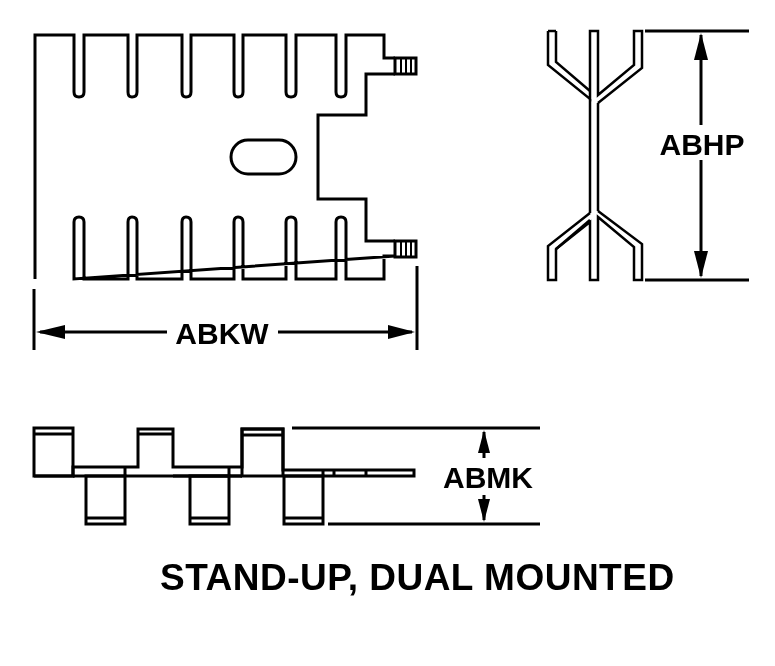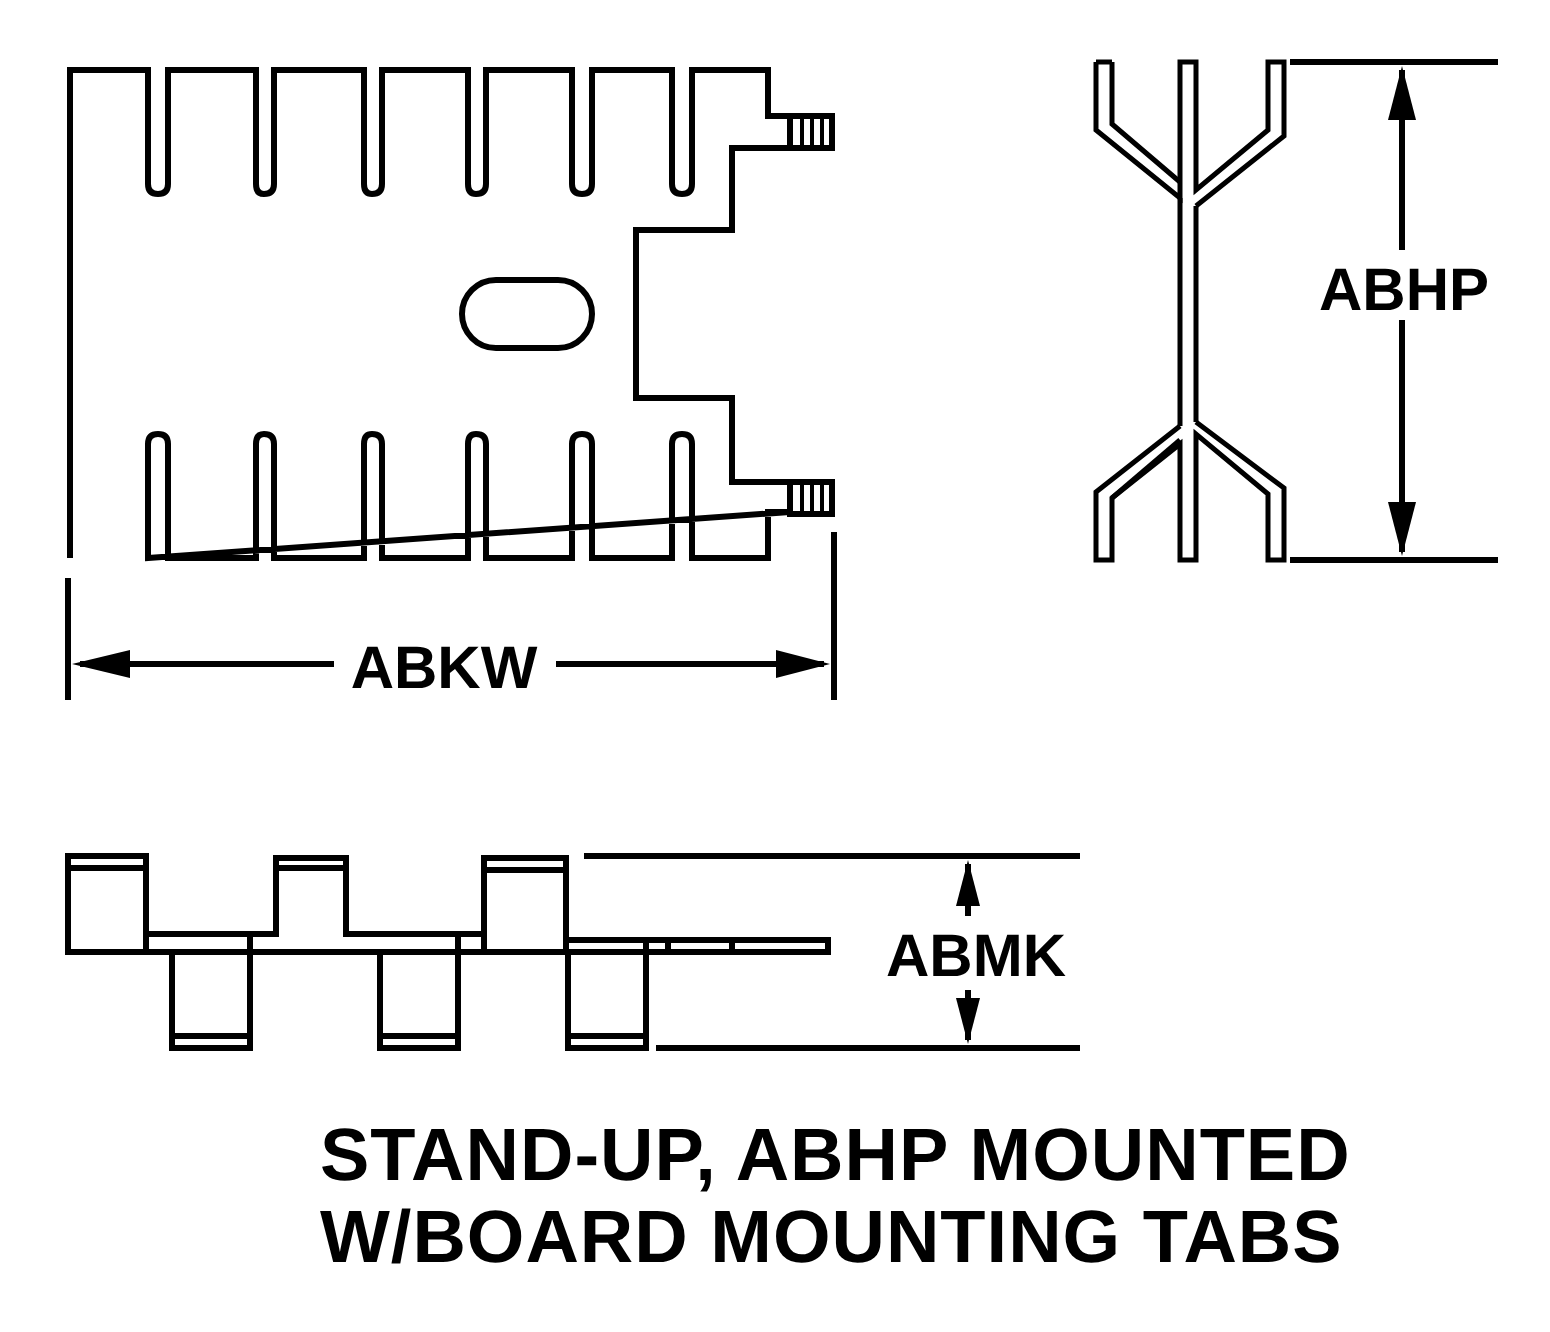--- a/index.html
+++ b/index.html
@@ -114,15 +114,14 @@
       <line x1="484" y1="432" x2="484" y2="458" stroke="#000" stroke-width="3"></line>
       <line x1="484" y1="495" x2="484" y2="520" stroke="#000" stroke-width="3"></line>
       <polygon points="484,430 478,453 490,453" fill="#000"></polygon>
       <polygon points="484,522 478,499 490,499" fill="#000"></polygon>
       <text class="lbl" x="488" y="488" font-size="30" text-anchor="middle">ABMK</text>
     </g>
   </g>
 </svg>
 
 <div class="cap" style="left:160px;top:557px;width:600px;">
-  <div>STAND-UP, ABHP MOUNTED</div>
-  <div>W/BOARD MOUNTING TABS</div>
+  <div>STAND-UP, DUAL MOUNTED</div>
 </div>
 
 </body></html>

